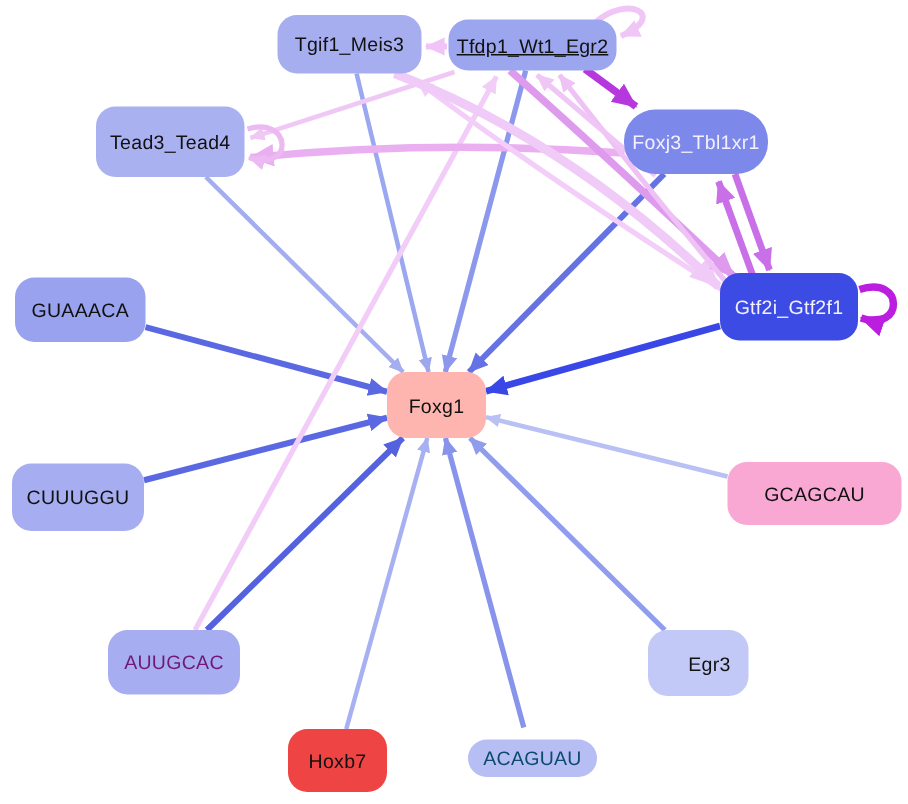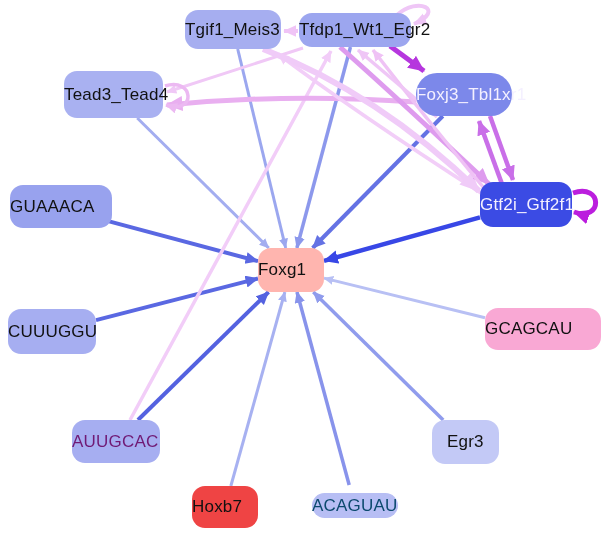--- a/index.html
+++ b/index.html
@@ -1,20 +1,20 @@
 <!DOCTYPE html>
 <html><head>
 <meta charset="utf-8">
 <style>
   html,body{margin:0;padding:0;background:#ffffff;}
   #stage{position:relative;width:605px;height:536px;background:#ffffff;overflow:hidden;
          font-family:"Liberation Sans",sans-serif;}
   #edge-layer{position:absolute;left:0;top:0;width:605px;height:536px;}
-  .node{position:absolute;display:flex;align-items:center;
-        border-radius:13px;font-size:17px;letter-spacing:0.2px;cursor:pointer;
+  .node{position:absolute;display:flex;align-items:center;justify-content:center;
+        border-radius:13px;font-size:13px;letter-spacing:0.2px;cursor:pointer;
         white-space:nowrap;}
   .node span{pointer-events:none;}
 </style>
 </head>
 <body>
 
 <div id="stage">
   <svg id="edge-layer" xmlns="http://www.w3.org/2000/svg" viewBox="0 0 605 536">
     <defs id="edge-defs">
         <marker id="arw0" markerWidth="4.5" markerHeight="3.2" refX="3.1" refY="1.5" orient="auto">
@@ -117,30 +117,30 @@
         <path d="M490,116 L513,180" fill="none" stroke="#c96fe8" stroke-width="4.5" marker-end="url(#arw21)"></path>
         <path d="M165,86 C194,77 197,115 166,105" fill="none" stroke="#ecb9f2" stroke-width="3.5" marker-end="url(#arw22)"></path>
         <path d="M397,15 C418,-4 446,10 414,24" fill="none" stroke="#efc6f6" stroke-width="4" marker-end="url(#arw19)"></path>
         <path d="M573,193 C603,183 603,222 574,212" fill="none" stroke="#bb1ede" stroke-width="5" marker-end="url(#arw23)"></path>
       </g>
   </svg>
   <div id="node-layer">
       <div class="node" style="left: 185px; top: 10px; width: 96px; height: 39px; background: rgb(166, 174, 240); color: rgb(17, 17, 17);">
         <span>Tgif1_Meis3</span>
       </div>
-      <div class="node" style="left: 299px; top: 13px; width: 112px; height: 34px; background: rgb(156, 166, 239); color: rgb(17, 17, 17);">
+      <div class="node" style="left: 299px; top: 13px; width: 112px; height: 34px; background: rgb(156, 166, 239); color: rgb(17, 17, 17); text-decoration: underline;">
         <span>Tfdp1_Wt1_Egr2</span>
       </div>
       <div class="node" style="left: 416px; top: 73px; width: 96px; height: 43px; background: rgb(124, 136, 234); color: rgb(244, 240, 255); border-radius: 21px;">
         <span>Foxj3_Tbl1xr1</span>
       </div>
       <div class="node" style="left: 64px; top: 71px; width: 99px; height: 47px; background: rgb(169, 177, 241); color: rgb(17, 17, 17);">
         <span>Tead3_Tead4</span>
       </div>
-      <div class="node" style="left: 10px; top: 185px; width: 102px; height: 43px; background: rgb(152, 162, 238); color: rgb(17, 17, 17);">
+      <div class="node" style="left: 10px; top: 185px; width: 87px; height: 43px; background: rgb(152, 162, 238); color: rgb(17, 17, 17);">
         <span>GUAAACA</span>
       </div>
       <div class="node" style="left: 480px; top: 182px; width: 92px; height: 45px; background: rgb(59, 75, 228); color: rgb(244, 240, 255);">
         <span>Gtf2i_Gtf2f1</span>
       </div>
       <div class="node" style="left: 8px; top: 309px; width: 88px; height: 45px; background: rgb(166, 174, 241); color: rgb(17, 17, 17);">
         <span>CUUUGGU</span>
       </div>
       <div class="node" style="left: 485px; top: 308px; width: 116px; height: 42px; background: #f9a8d4; color: rgb(17, 17, 17);">
         <span>GCAGCAU</span>

